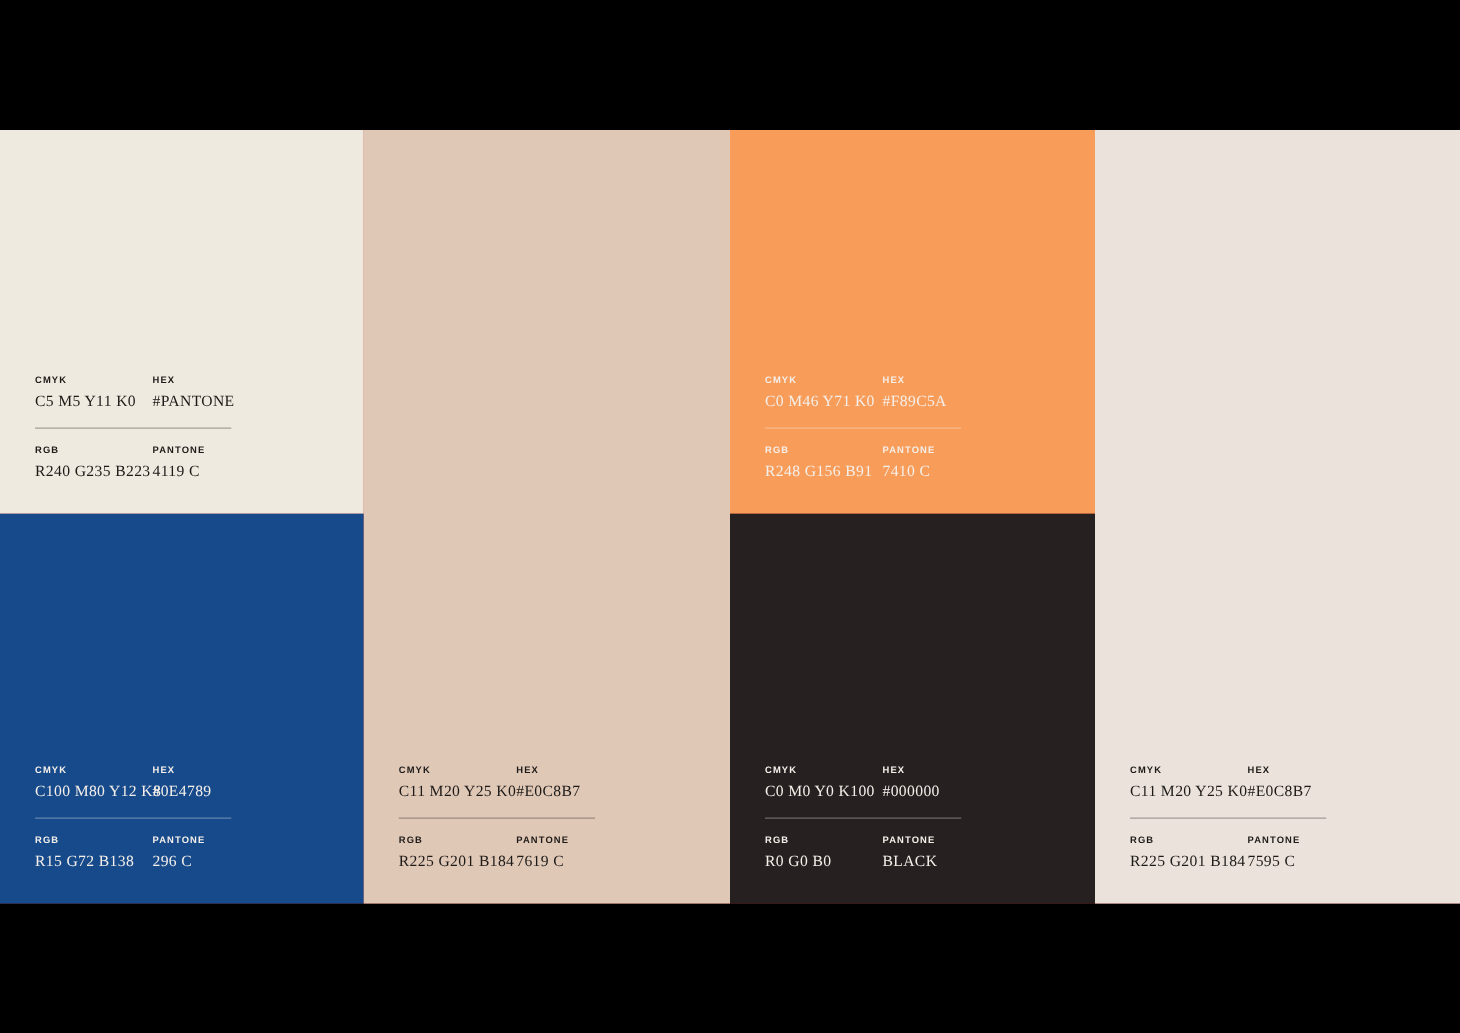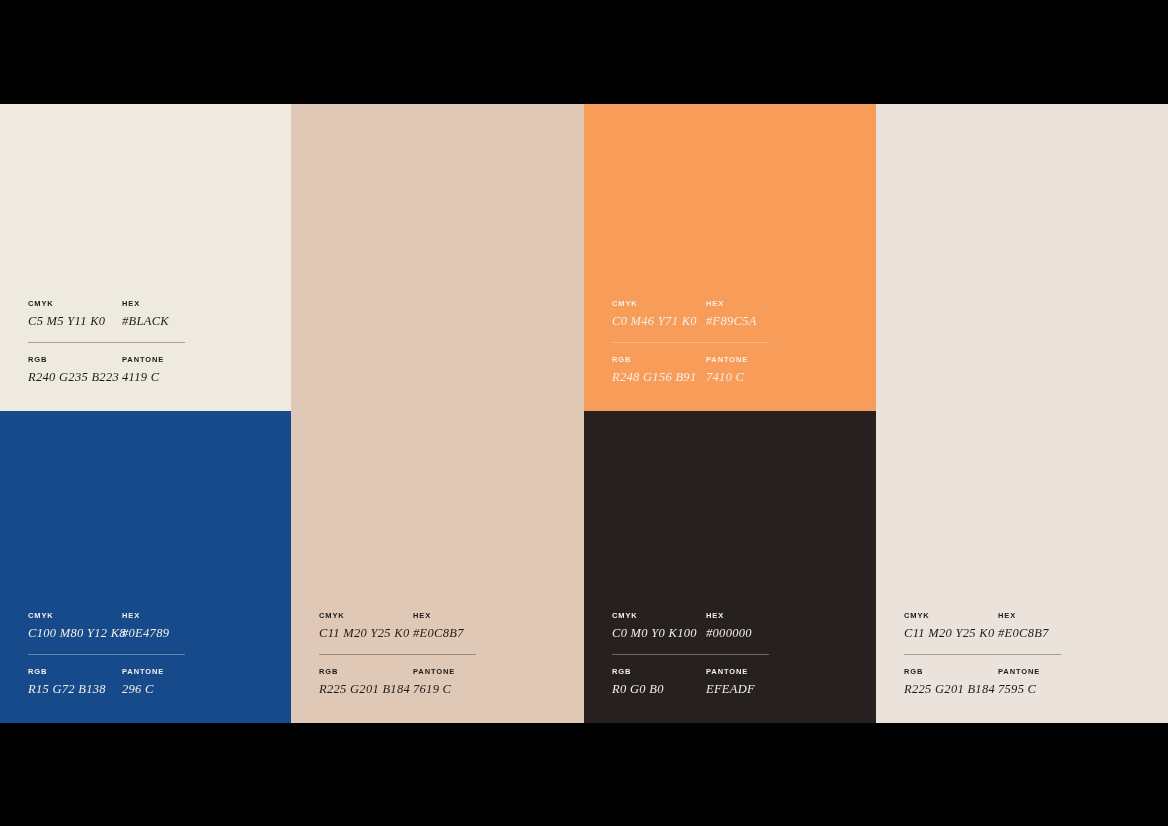--- a/index.html
+++ b/index.html
@@ -70,21 +70,20 @@
     white-space: nowrap;
   }
 
   .spec-value {
     font-family: "Liberation Serif", serif;
     font-size: 12.5px;
     font-weight: normal;
     letter-spacing: 0.3px;
     line-height: 16px;
     white-space: nowrap;
-    font-style: italic;
   }
 
   .spec-divider {
     width: 157px;
     height: 1px;
     margin: 13px 0 12px 0;
     opacity: 0.35;
   }
 
   
@@ -113,21 +112,21 @@
   <div class="bar" id="top-bar"></div>
 
   <div class="swatch-band" id="swatch-band">
       <div class="swatch-column" style="width: 291px;">
         <div class="swatch-cell" style="height: 307px; background: rgb(239, 234, 223);">
           <div class="spec on-light">
             <div class="spec-grid">
               <div class="spec-label">CMYK</div>
               <div class="spec-label">HEX</div>
               <div class="spec-value">C5 M5 Y11 K0</div>
-              <div class="spec-value">#BLACK</div>
+              <div class="spec-value">#PANTONE</div>
             </div>
             <div class="spec-divider"></div>
             <div class="spec-grid">
               <div class="spec-label">RGB</div>
               <div class="spec-label">PANTONE</div>
               <div class="spec-value">R240 G235 B223</div>
               <div class="spec-value">4119 C</div>
             </div>
           </div>
         </div>
@@ -192,21 +191,21 @@
               <div class="spec-label">CMYK</div>
               <div class="spec-label">HEX</div>
               <div class="spec-value">C0 M0 Y0 K100</div>
               <div class="spec-value">#000000</div>
             </div>
             <div class="spec-divider"></div>
             <div class="spec-grid">
               <div class="spec-label">RGB</div>
               <div class="spec-label">PANTONE</div>
               <div class="spec-value">R0 G0 B0</div>
-              <div class="spec-value">EFEADF</div>
+              <div class="spec-value">BLACK</div>
             </div>
           </div>
         </div>
       </div>
       <div class="swatch-column" style="width: 292px;">
         <div class="swatch-cell" style="height: 619px; background: rgb(235, 227, 219);">
           <div class="spec on-light">
             <div class="spec-grid">
               <div class="spec-label">CMYK</div>
               <div class="spec-label">HEX</div>

